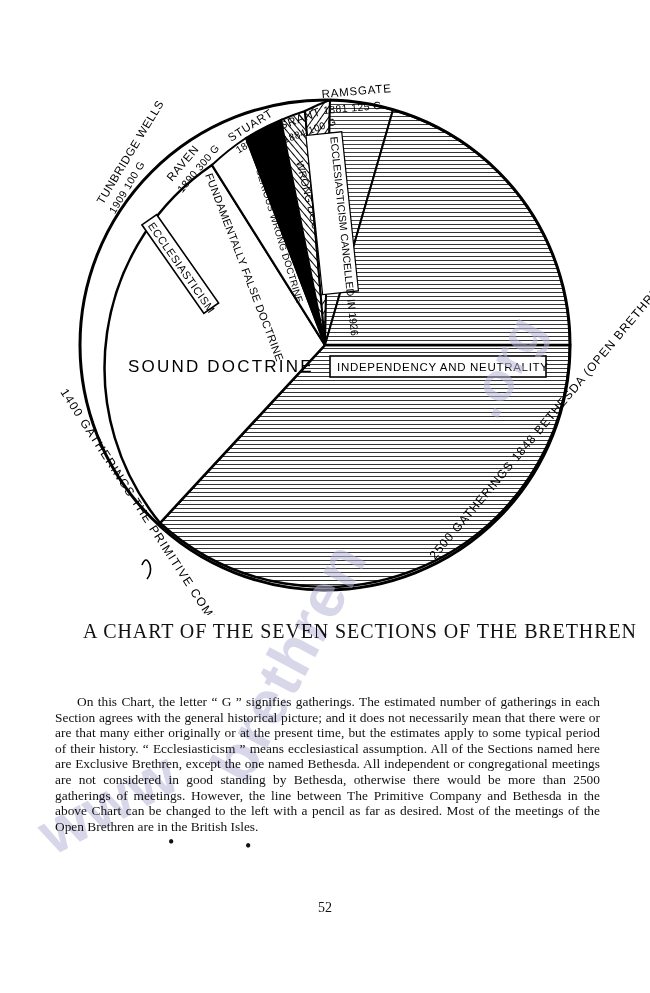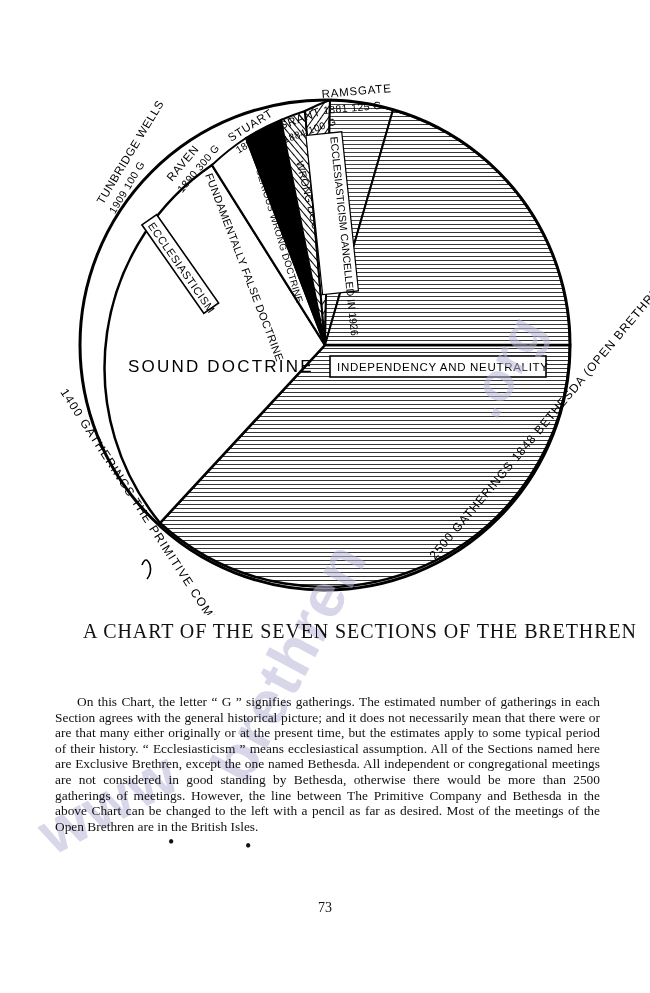--- a/index.html
+++ b/index.html
@@ -222,13 +222,13 @@
 
 <div id="bodytext">
   <div class="indent">On this Chart, the letter “ G ” signifies gatherings.   The estimated number of gatherings in each Section agrees with the general historical picture; and it does not necessarily mean that there were or are that many either originally or at the present time, but the estimates apply to some typical period of their history.   “ Ecclesiasticism ” means ecclesiastical assumption.   All of the Sections named here are Exclusive Brethren, except the one named Bethesda. All independent or congregational meetings are not considered in good standing by Bethesda, otherwise there would be more than 2500 gatherings of meetings. However, the line between The Primitive Company and Bethesda in the above Chart can be changed to the left with a pencil as far as desired.   Most of the meetings of the Open Brethren are in the British Isles.</div>
 </div>
 
 <div id="dots">
   <span id="dot-a">•</span>
   <span id="dot-b">•</span>
 </div>
 
-<div id="pagenum">73</div>
+<div id="pagenum">52</div>
 
 </body></html>

